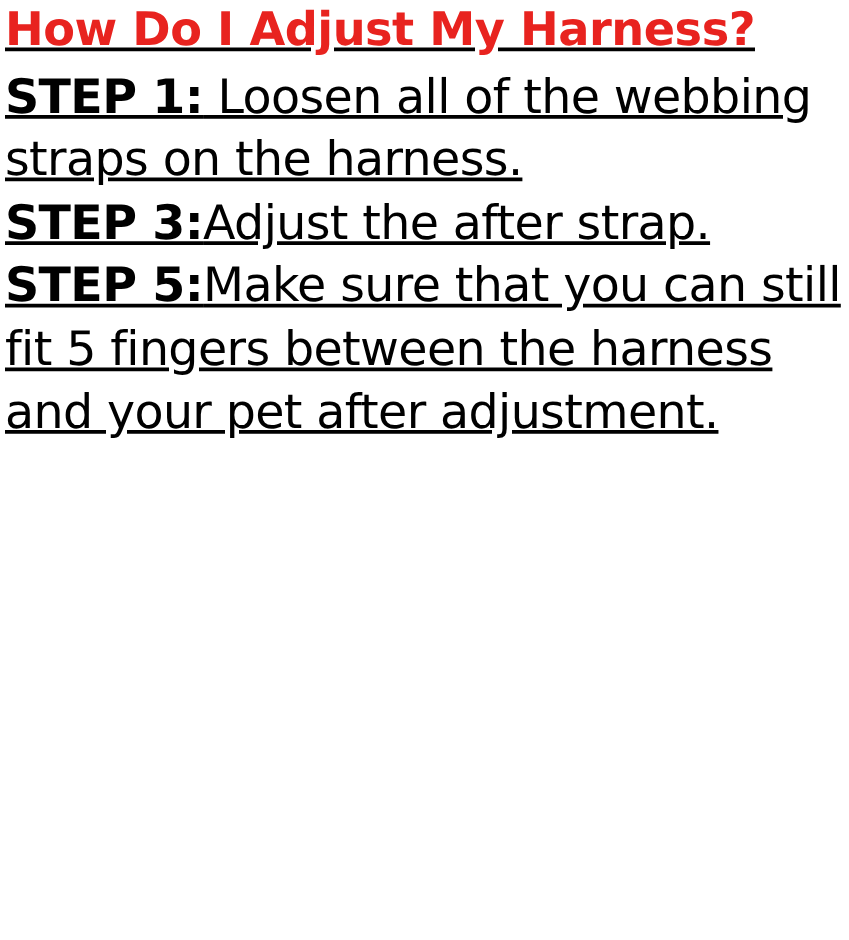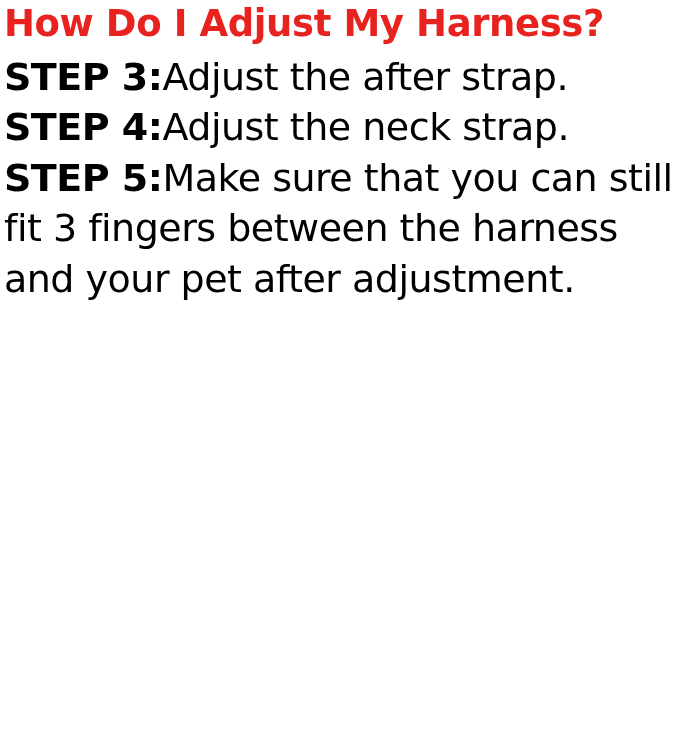--- a/index.html
+++ b/index.html
@@ -13,20 +13,21 @@
     font-family: "DejaVu Sans", sans-serif;
     color: #000000;
     overflow: hidden;
   }
   .page {
     width: 679px;
     height: 576px;
     box-sizing: border-box;
     padding: 2px 4px 0 4px;
     background: #ffffff;
+    text-decoration: underline;
   }
   .doc-title {
     font-size: 37px;
     font-weight: bold;
     line-height: 1.18;
     letter-spacing: -0.4px;
     margin: 0 0 6px 0;
     white-space: nowrap;
   }
   .steps {
@@ -50,23 +51,23 @@
 </style>
 </head>
 <body style="background: rgb(255, 255, 255); color: rgb(0, 0, 0);">
 
 <div class="page">
 
   <h1 class="doc-title" style="color: rgb(232, 35, 31);">How Do I Adjust My Harness?</h1>
 
   <ul class="steps">
     <li class="step">
+      <span class="step-label">STEP 1:</span><span class="step-text"> Loosen all of the webbing straps on the harness.</span>
+    </li>
+    <li class="step">
       <span class="step-label">STEP 3:</span><span class="step-text">Adjust the after strap.</span>
     </li>
     <li class="step">
-      <span class="step-label">STEP 4:</span><span class="step-text">Adjust the neck strap.</span>
-    </li>
-    <li class="step">
-      <span class="step-label">STEP 5:</span><span class="step-text">Make sure that you can still fit 3 fingers between the harness and your pet after adjustment.</span>
+      <span class="step-label">STEP 5:</span><span class="step-text">Make sure that you can still fit 5 fingers between the harness and your pet after adjustment.</span>
     </li>
   </ul>
 
 </div>
 
 </body></html>

